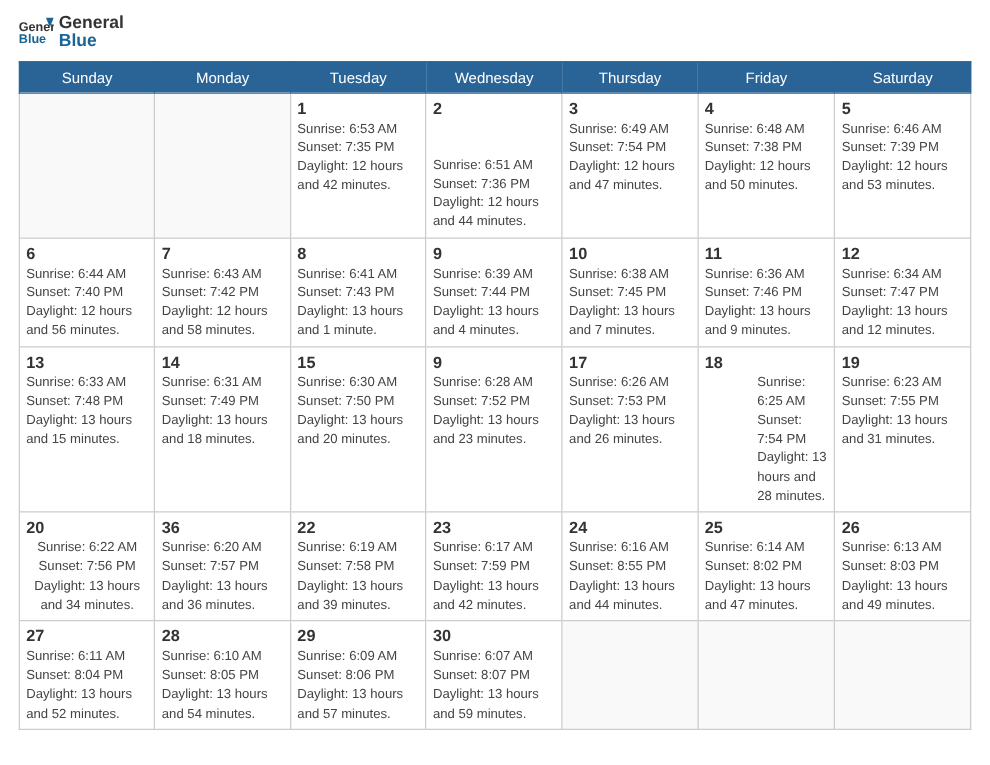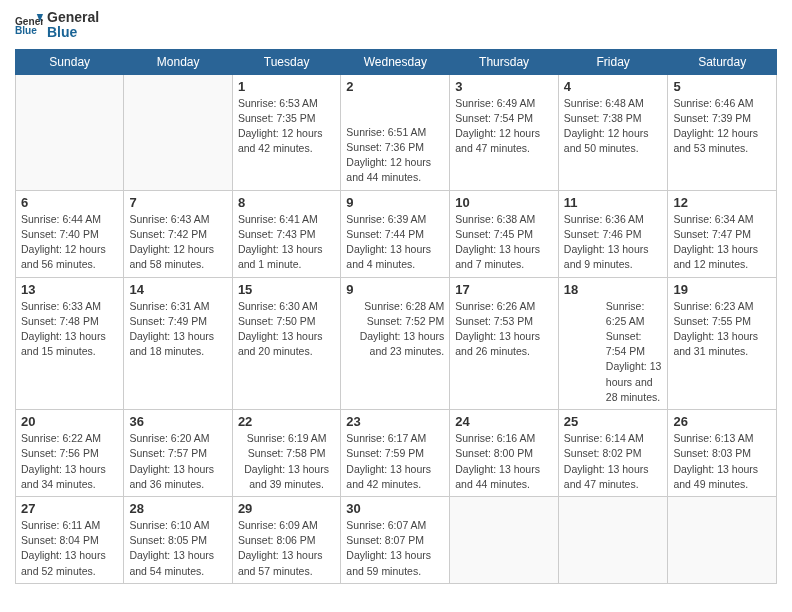--- a/index.html
+++ b/index.html
@@ -210,21 +210,21 @@
 Daylight: 13 hours and 18 minutes.</div>
           </td>
           <td>
             <span class="day-number">15</span>
             <div class="day-info" style="white-space: pre-line;">Sunrise: 6:30 AM
 Sunset: 7:50 PM
 Daylight: 13 hours and 20 minutes.</div>
           </td>
           <td>
             <span class="day-number">9</span>
-            <div class="day-info" style="white-space: pre-line; text-align: right;">Sunrise: 6:28 AM
+            <div class="day-info" style="white-space: pre-line;">Sunrise: 6:28 AM
 Sunset: 7:52 PM
 Daylight: 13 hours and 23 minutes.</div>
           </td>
           <td>
             <span class="day-number">17</span>
             <div class="day-info" style="white-space: pre-line;">Sunrise: 6:26 AM
 Sunset: 7:53 PM
 Daylight: 13 hours and 26 minutes.</div>
           </td>
           <td>
@@ -236,46 +236,46 @@
           <td>
             <span class="day-number">19</span>
             <div class="day-info" style="white-space: pre-line;">Sunrise: 6:23 AM
 Sunset: 7:55 PM
 Daylight: 13 hours and 31 minutes.</div>
           </td>
         </tr>
         <tr>
           <td>
             <span class="day-number">20</span>
-            <div class="day-info" style="white-space: pre-line;">Sunrise: 6:22 AM
+            <div class="day-info" style="white-space: pre-line; text-align: center;">Sunrise: 6:22 AM
 Sunset: 7:56 PM
 Daylight: 13 hours and 34 minutes.</div>
           </td>
           <td>
             <span class="day-number">36</span>
             <div class="day-info" style="white-space: pre-line;">Sunrise: 6:20 AM
 Sunset: 7:57 PM
 Daylight: 13 hours and 36 minutes.</div>
           </td>
           <td>
             <span class="day-number">22</span>
-            <div class="day-info" style="white-space: pre-line; text-align: center;">Sunrise: 6:19 AM
+            <div class="day-info" style="white-space: pre-line;">Sunrise: 6:19 AM
 Sunset: 7:58 PM
 Daylight: 13 hours and 39 minutes.</div>
           </td>
           <td>
             <span class="day-number">23</span>
             <div class="day-info" style="white-space: pre-line;">Sunrise: 6:17 AM
 Sunset: 7:59 PM
 Daylight: 13 hours and 42 minutes.</div>
           </td>
           <td>
             <span class="day-number">24</span>
             <div class="day-info" style="white-space: pre-line;">Sunrise: 6:16 AM
-Sunset: 8:00 PM
+Sunset: 8:55 PM
 Daylight: 13 hours and 44 minutes.</div>
           </td>
           <td>
             <span class="day-number">25</span>
             <div class="day-info" style="white-space: pre-line;">Sunrise: 6:14 AM
 Sunset: 8:02 PM
 Daylight: 13 hours and 47 minutes.</div>
           </td>
           <td>
             <span class="day-number">26</span>

